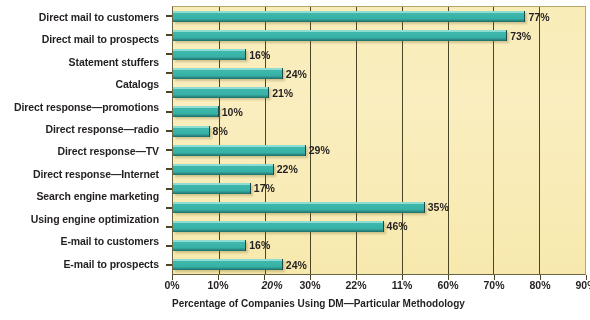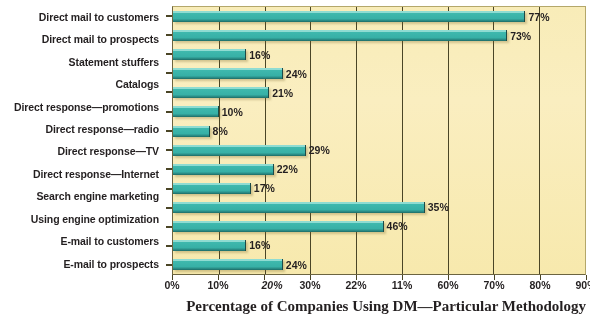--- a/index.html
+++ b/index.html
@@ -113,26 +113,25 @@
     width: 6px; height: 2px;
     background: #4a4526;
     transform: translateY(-50%);
   }
 
   
   #x-title {
     position: absolute;
     left: 152px; top: 299px;
     width: 414px;
-    text-align: right;
-    font-size: 15px;
+    text-align: left;
+    font-size: 10px;
     font-weight: bold;
     color: #231f20;
     line-height: 1;
-    font-family: Liberation Serif, serif;
   }
 </style>
 </head>
 <body>
 
 <div id="chart-root">
 
   <div id="cat-labels">
     <div class="cat-label">Direct mail to customers</div>
     <div class="cat-label">Direct mail to prospects</div>

